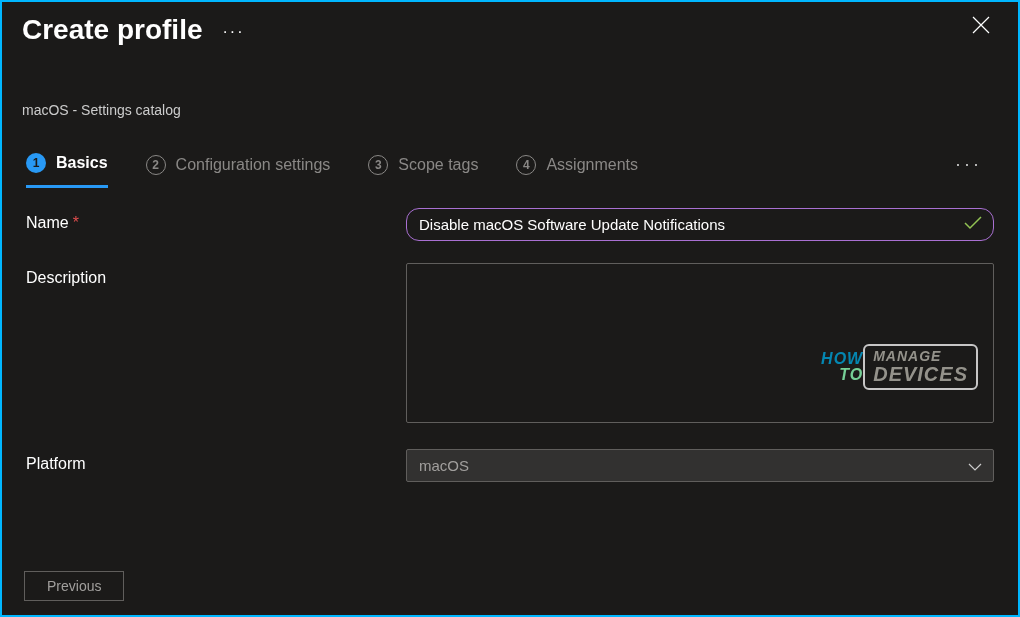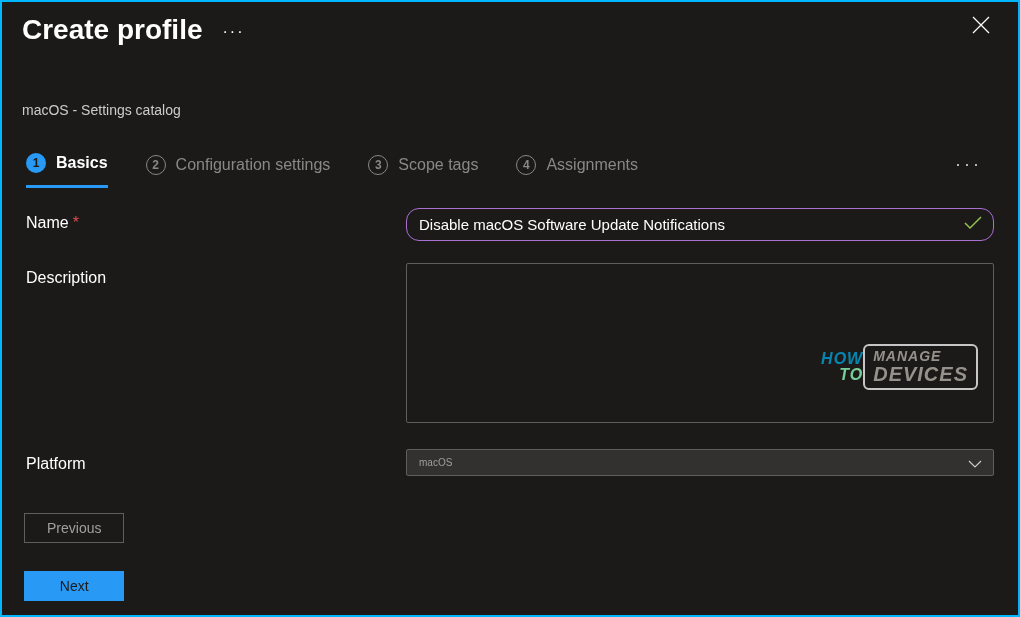--- a/index.html
+++ b/index.html
@@ -157,21 +157,21 @@
       font-family: inherit;
       resize: none;
       outline: none;
       border-radius: 2px;
     }
     .form-select {
       width: 100%;
       background: #323130;
       border: 1px solid #605e5c;
       color: #a19f9d;
-      font-size: 10px;
+      font-size: 15px;
       padding: 7px 38px 7px 12px;
       font-family: inherit;
       outline: none;
       appearance: none;
       border-radius: 2px;
       cursor: default;
     }
     .chevron-icon {
       position: absolute;
       right: 12px;
@@ -332,14 +332,13 @@
     <div class="watermark-to">TO</div>
   </div>
   <div class="watermark-box">
     <div class="watermark-manage">MANAGE</div>
     <div class="watermark-devices">DEVICES</div>
   </div>
 </div>
 
 <div class="footer">
   <button class="btn btn-prev">Previous</button>
-  <button class="btn btn-next">Next</button>
 </div>
 
 </body></html>

